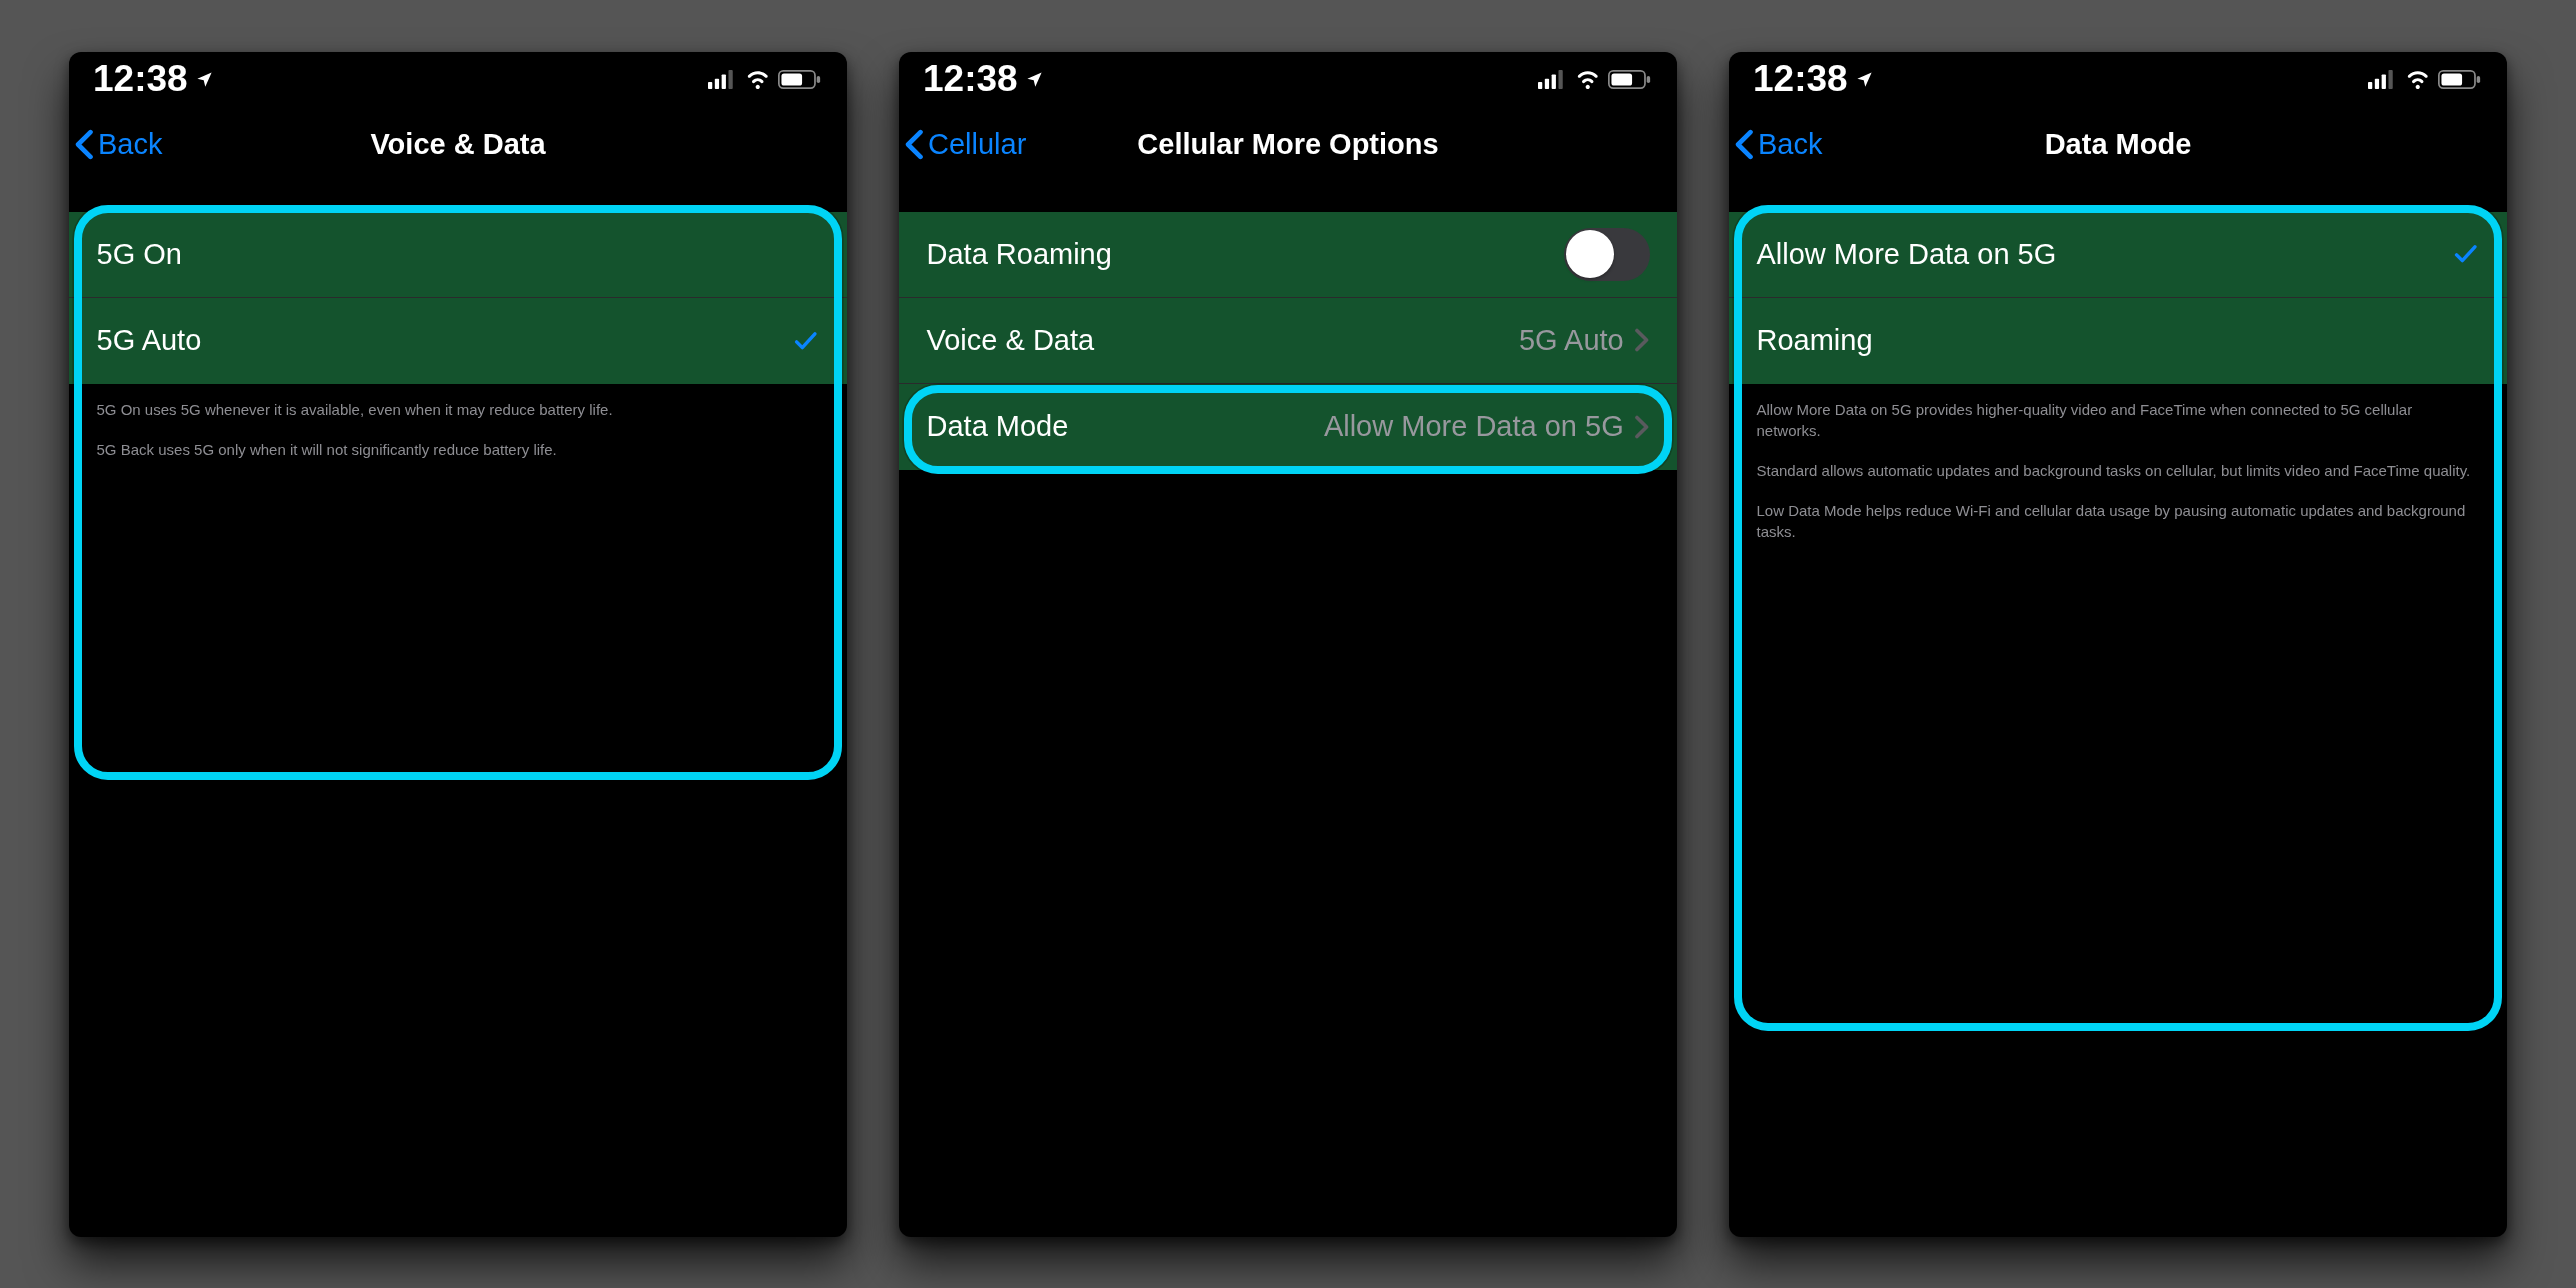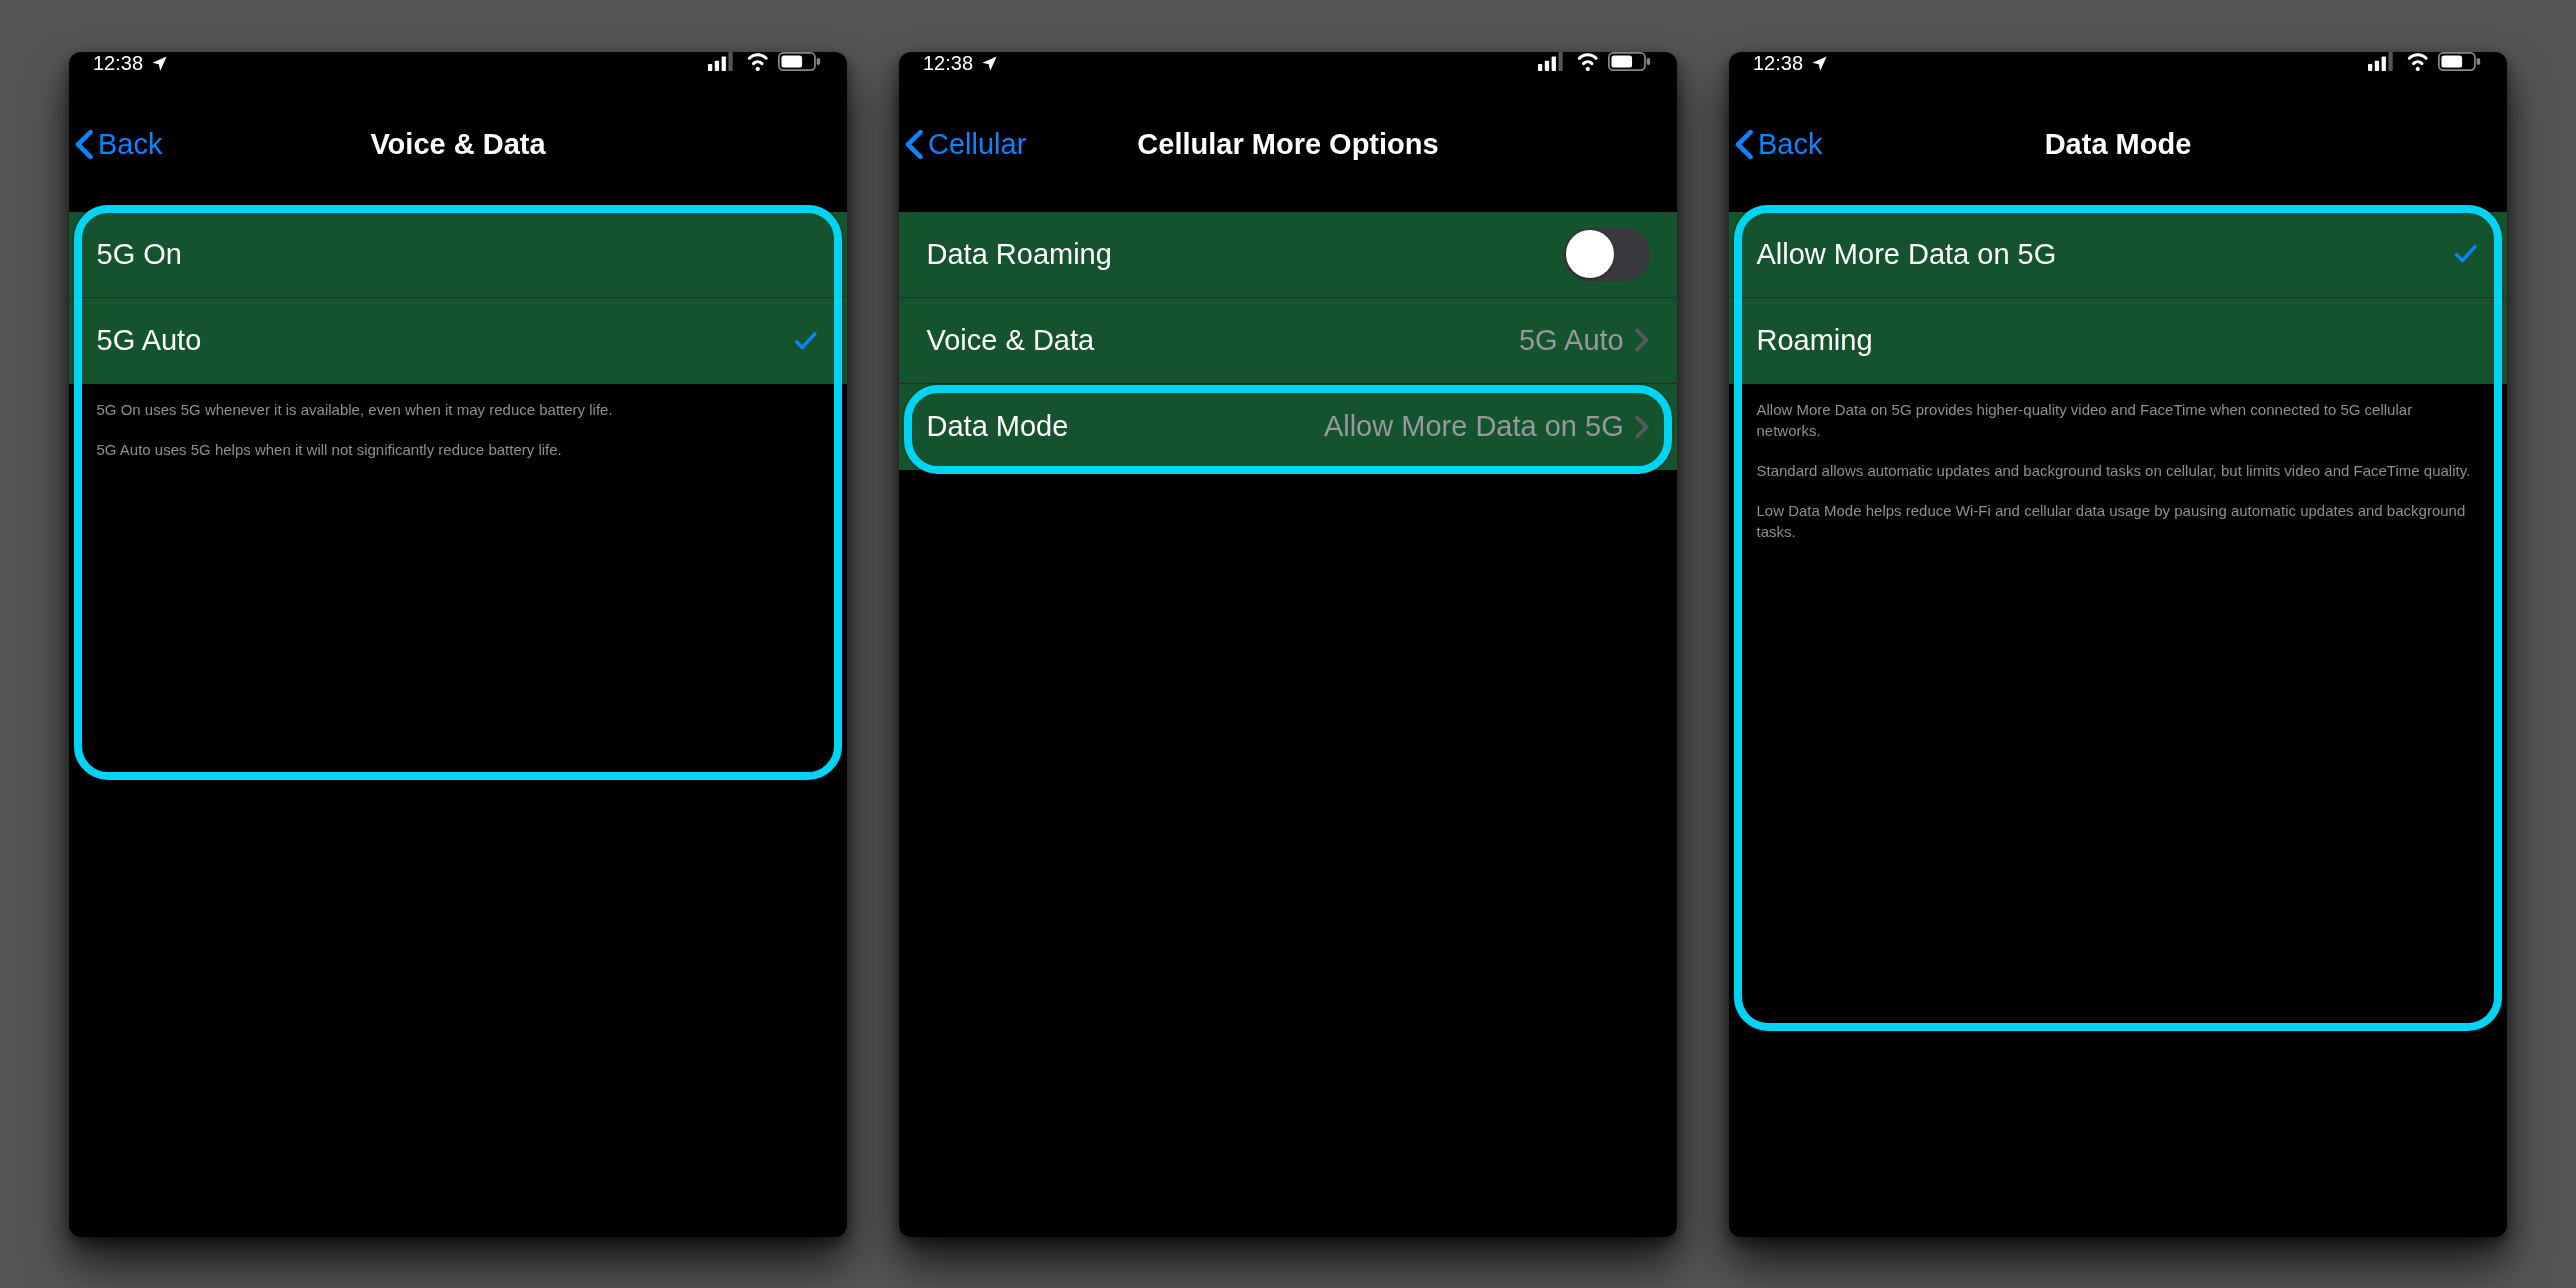--- a/index.html
+++ b/index.html
@@ -30,25 +30,25 @@
     color: #fff;
     overflow: hidden;
     position: relative;
     display: flex;
     flex-direction: column;
   }
   
   .status-bar {
     height: 55px;
     display: flex;
-    align-items: flex-start;
+    align-items: center;
     justify-content: space-between;
     padding: 0 26px 0 24px;
-    font-size: 20px;
-    font-weight: 400;
+    font-size: 37px;
+    font-weight: 700;
   }
   .status-left { display: flex; align-items: center; gap: 6.9px; }
   .status-right { display: flex; align-items: center; gap: 6.9px; }
   .loc-arrow svg, .status-right svg { display: block; }
   
   .nav-bar {
     height: 76px;
     position: relative;
     display: flex;
     align-items: center;
@@ -185,21 +185,21 @@
           <span class="label">5G Auto</span>
           <span class="checkmark">
             <svg width="27.5" height="27.5" viewBox="0 0 24 24" fill="none" stroke="#0a84ff" stroke-width="3" stroke-linecap="round" stroke-linejoin="round">
                 <polyline points="4,13 9,18 20,6"></polyline>
               </svg>
           </span>
         </div>
       </div>
       <div class="footer-text">
         <p>5G On uses 5G whenever it is available, even when it may reduce battery life.</p>
-        <p>5G Auto uses 5G helps when it will not significantly reduce battery life.</p>
+        <p>5G Back uses 5G only when it will not significantly reduce battery life.</p>
       </div>
     </div>
     <div class="hl hl-1"></div>
   </div>
 
   <div class="phone">
     <div class="status-bar">
       <div class="status-left">
         <span>12:38</span>
         <span class="loc-arrow">

